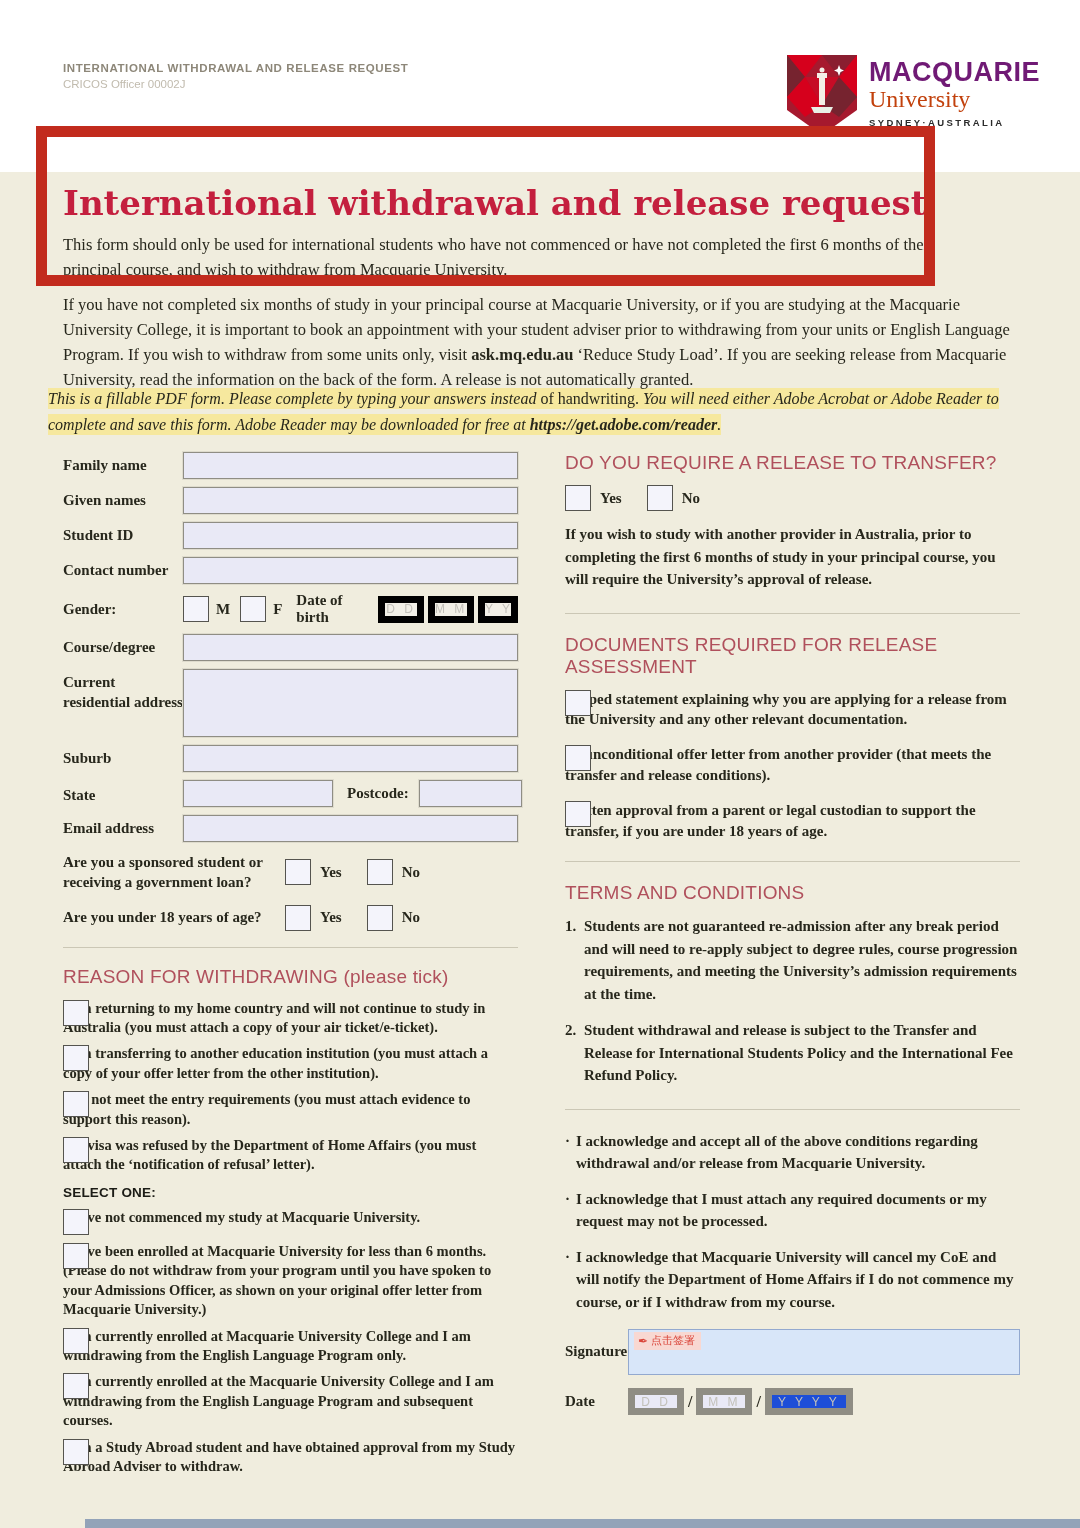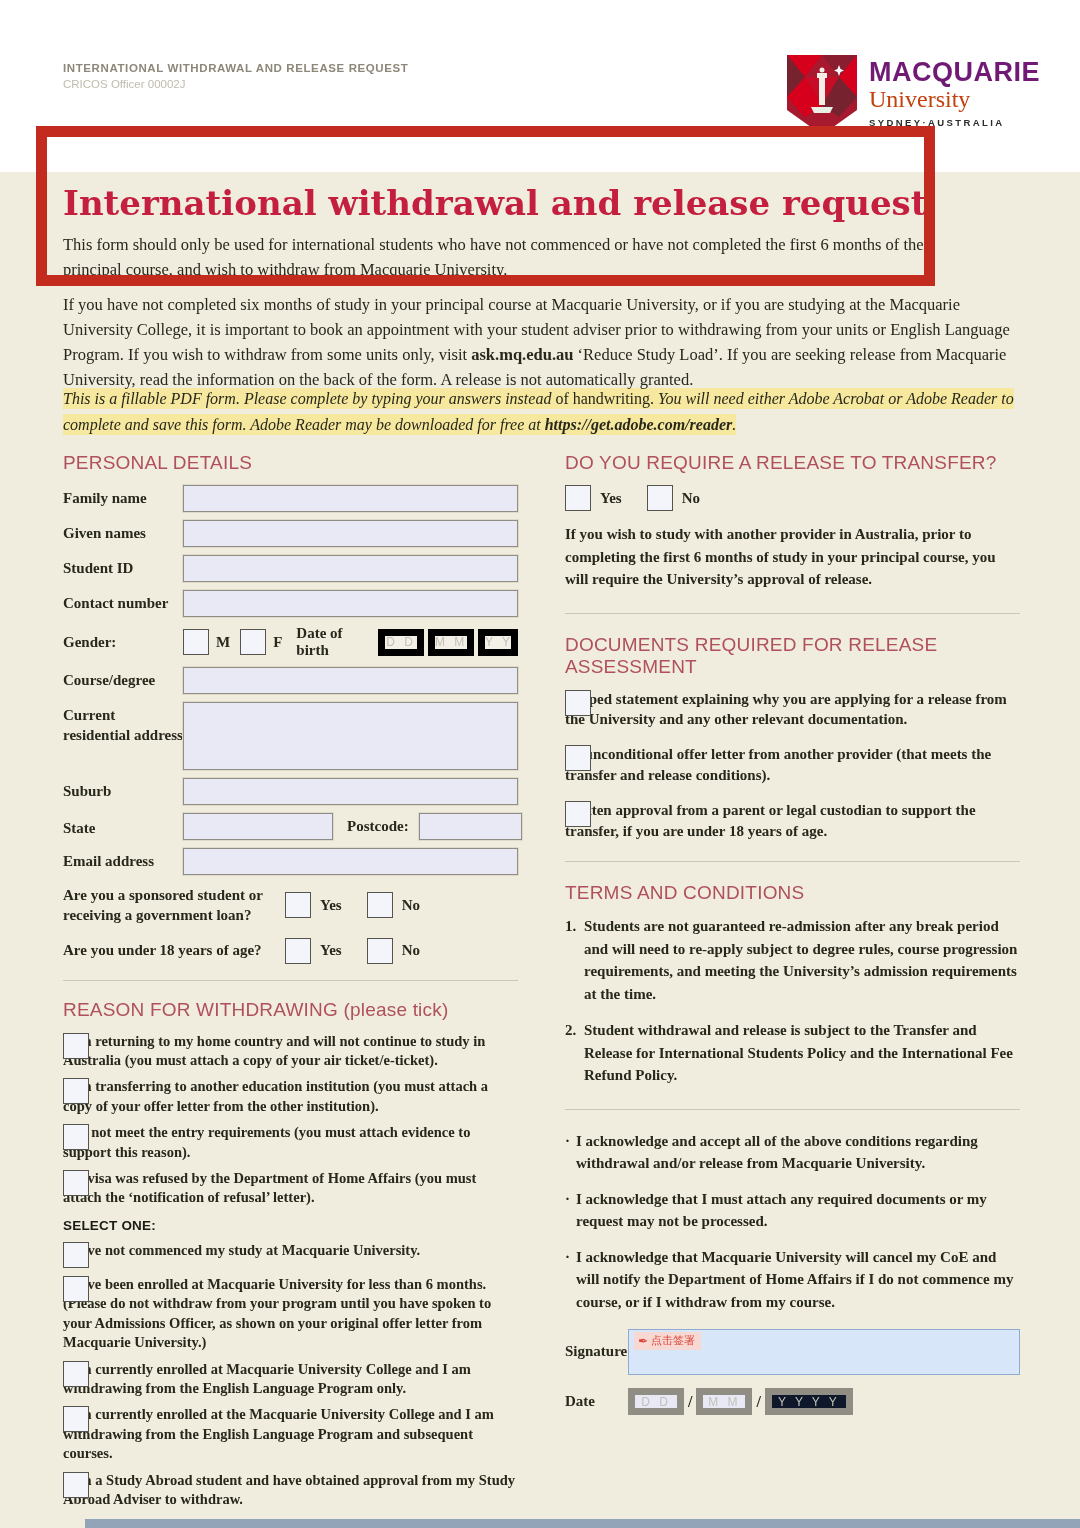--- a/index.html
+++ b/index.html
@@ -30,21 +30,21 @@
               border:11px solid #c22b1d; z-index:30; pointer-events:none; }
 
   
   .hero { position:absolute; left:63px; top:184px; width:900px; z-index:5; }
   .hero-title { font-family:"DejaVu Serif", serif; font-weight:bold; font-size:34px;
                 color:#c41f3e; line-height:1.12; }
   .hero-sub { margin-top:11px; font-size:16.5px; line-height:1.5; color:#27271c; width:884px; }
 
   .intro { position:absolute; left:63px; top:292px; width:957px; font-size:16.5px;
            line-height:1.52; color:#27271c; z-index:2; }
-  .note { position:absolute; left:63px; top:386px; width:957px; font-size:16px; line-height:1.6;
+  .note { position:absolute; left:48px; top:386px; width:957px; font-size:16px; line-height:1.6;
           font-style:italic; }
   .note .hl { background:#f6e89e; padding:2px 0; box-decoration-break:clone; }
   .note .upright { font-style:normal; }
   .note b { font-weight:bold; }
 
   
   .content { position:absolute; left:63px; top:452px; width:957px; display:flex; gap:47px; z-index:2; }
   .col { width:455px; }
 
   .sec-head { font-family:"Liberation Sans", sans-serif; font-size:19px; color:#b0505c;
@@ -100,21 +100,21 @@
   .sign-tag { position:absolute; left:5px; top:2px; background:#f8d8d2; color:#d9453a;
               font-size:11px; padding:1px 6px 2px 4px; display:flex; align-items:center; gap:3px;
               font-family:"Liberation Sans", sans-serif; }
   .pen { font-size:12px; }
 
   .date-row { display:flex; align-items:center; margin-top:13px; }
   .date-label { width:63px; flex:0 0 63px; font-size:15px; font-weight:600; }
   .slash { font-size:16px; font-weight:600; margin:0 4px; }
   .d1 { width:56px; background:#e9e9f6; border-color:#8f8d84; }
   .d2 { width:56px; background:#e9e9f6; border-color:#8f8d84; }
-  .d3 { width:88px; background:#0f172a; border-color:#8f8d84; }
+  .d3 { width:88px; background:#1d4ed8; border-color:#8f8d84; }
 </style>
 </head>
 <body>
 
 <div class="cream-bg"></div>
 
 <div class="doc-head">
   <div class="doc-label">INTERNATIONAL WITHDRAWAL AND RELEASE REQUEST</div>
   <div class="cricos">CRICOS Officer 00002J</div>
 </div>
@@ -149,21 +149,20 @@
   <div class="hero-sub">This form should only be used for international students who have not commenced or have not completed the first 6 months of their principal course, and wish to withdraw from Macquarie University.</div>
 </div>
 
 <p class="intro"><span>If you have not completed six months of study in your principal course at Macquarie University, or if you are studying at the Macquarie University College, it is important to book an appointment with your student adviser prior to withdrawing from your units or English Language Program. If you wish to withdraw from some units only, visit </span><b>ask.mq.edu.au</b><span> ‘Reduce Study Load’. If you are seeking release from Macquarie University, read the information on the back of the form. A release is not automatically granted.</span></p>
 
 <p class="note"><span class="hl"><span>This is a fillable PDF form. Please complete by typing your answers instead</span><span class="upright"> of handwriting. </span><span>You will need either Adobe Acrobat or Adobe Reader to complete and save this form. Adobe Reader may be downloaded for free at </span><b>https://get.adobe.com/reader</b><span>.</span></span></p>
 
 <div class="content">
 
   <div class="col">
-    <div class="sec-head">PERSONAL DETAILS</div>
 
     <div class="f-row">
       <div class="f-label">Family name</div>
       <input class="f-input" type="text" style="">
     </div>
     <div class="f-row">
       <div class="f-label">Given names</div>
       <input class="f-input" type="text" style="">
     </div>
     <div class="f-row">

